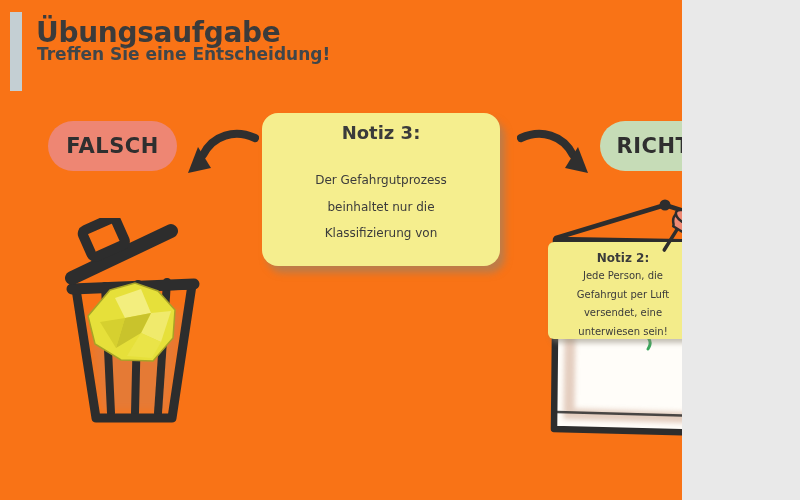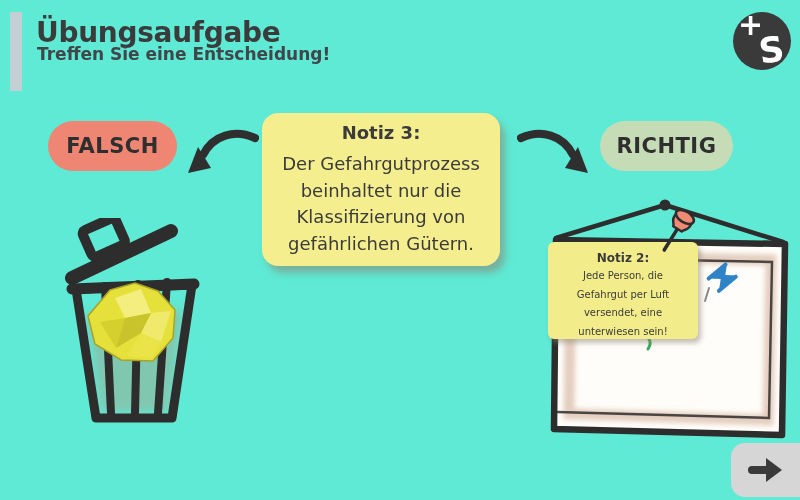--- a/index.html
+++ b/index.html
@@ -1,20 +1,20 @@
 <!DOCTYPE html>
 <html><head>
 <meta charset="utf-8">
 <style>
   * { margin:0; padding:0; box-sizing:border-box; }
   html,body { width:800px; height:500px; }
   body { font-family:"DejaVu Sans","Liberation Sans",sans-serif; background:#e9e9e9; }
   .stage {
-    position:relative; width:800px; height:500px;
-    background:#5eead4; overflow:hidden;
+    position:relative; width:682px; height:500px;
+    background:#f97316; overflow:hidden;
   }
   
   .accent-bar { position:absolute; left:10px; top:12px; width:12px; height:79px; background:#c4cfd3; }
   .title { position:absolute; left:36px; top:16px; font-size:28px; font-weight:800; letter-spacing:-0.3px; color:#3b3b3b; }
   .subtitle { position:absolute; left:37px; top:44px; font-size:17px; font-weight:700; color:#40464a; }
   
   .logo { position:absolute; left:733px; top:12px; width:58px; height:58px; border-radius:50%; background:#3a3a3a; }
   .logo .plus { position:absolute; left:5px; top:-2px; font-size:30px; font-weight:800; color:#ffffff; line-height:1; }
   .logo .letter-s { position:absolute; right:7px; bottom:2px; font-size:35px; font-weight:800; color:#ffffff; line-height:1; transform:rotate(-8deg); }
   
@@ -25,22 +25,22 @@
   }
   .btn-false { left:48px; width:129px; background:#ee8673;text-align:center; }
   .btn-true  { left:600px; width:133px; background:#c6dcb7; }
   .curve-arrow { position:absolute; }
   
   .note3 {
     position:absolute; left:262px; top:113px; width:238px; height:153px;
     background:#f5ee8e; border-radius:16px; box-shadow:5px 7px 7px rgba(140,132,115,0.55);
     text-align:center; color:#3b3b3b; padding-top:9px;
   }
-  .note3 .note-title { font-size:18px; font-weight:800; margin-bottom:8px; }
-  .note3 .note-line { font-size:18px; line-height:26.5px; font-weight:500; }
+  .note3 .note-title { font-size:18px; font-weight:800; margin-bottom:24px; }
+  .note3 .note-line { font-size:12px; line-height:26.5px; font-weight:500; }
   
   .board-svg { position:absolute; left:543px; top:196px; z-index:1; }
   .note2 {
     position:absolute; left:548px; top:242px; width:150px; height:97px; z-index:3;
     background:#f3ec8a; border-radius:6px; box-shadow:3px 4px 5px rgba(140,132,115,0.5);
     text-align:center; color:#3b3b3b; padding-top:7px;
   }
   .note2 .note-title { font-size:12px; font-weight:600; line-height:18px; }
   .note2 .note-line { font-size:10px; line-height:18.5px; font-weight:500; }
   .red-pin-svg { position:absolute; left:648px; top:206px; z-index:4; }
@@ -72,21 +72,20 @@
   <svg class="curve-arrow" style="left:185px; top:128px;" width="74" height="52" viewBox="0 0 74 52">
     <path d="M70,10 C50,1 28,7 18,27" fill="none" stroke="#2f2f2f" stroke-width="8" stroke-linecap="round"></path>
     <polygon points="3,45 26,40 13,19" fill="#2f2f2f"></polygon>
   </svg>
 
   <div class="note3">
     <div class="note-title">Notiz 3:</div>
     <div class="note-line">Der Gefahrgutprozess</div>
     <div class="note-line">beinhaltet nur die</div>
     <div class="note-line">Klassifizierung von</div>
-    <div class="note-line">gefährlichen Gütern.</div>
   </div>
 
   <svg class="curve-arrow" style="left:517px; top:128px;" width="74" height="52" viewBox="0 0 74 52">
     <path d="M4,10 C24,1 46,7 56,27" fill="none" stroke="#2f2f2f" stroke-width="8" stroke-linecap="round"></path>
     <polygon points="71,45 48,40 61,19" fill="#2f2f2f"></polygon>
   </svg>
 
   <button class="answer-btn btn-true">RICHTIG</button>
 
   <svg class="trash-svg" width="200" height="218" viewBox="0 0 200 218">

